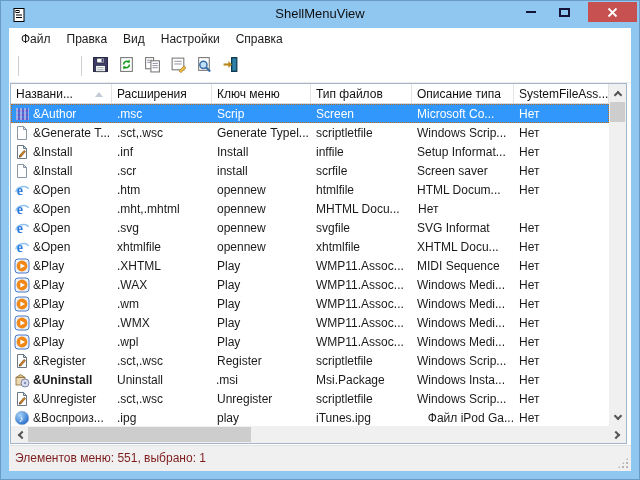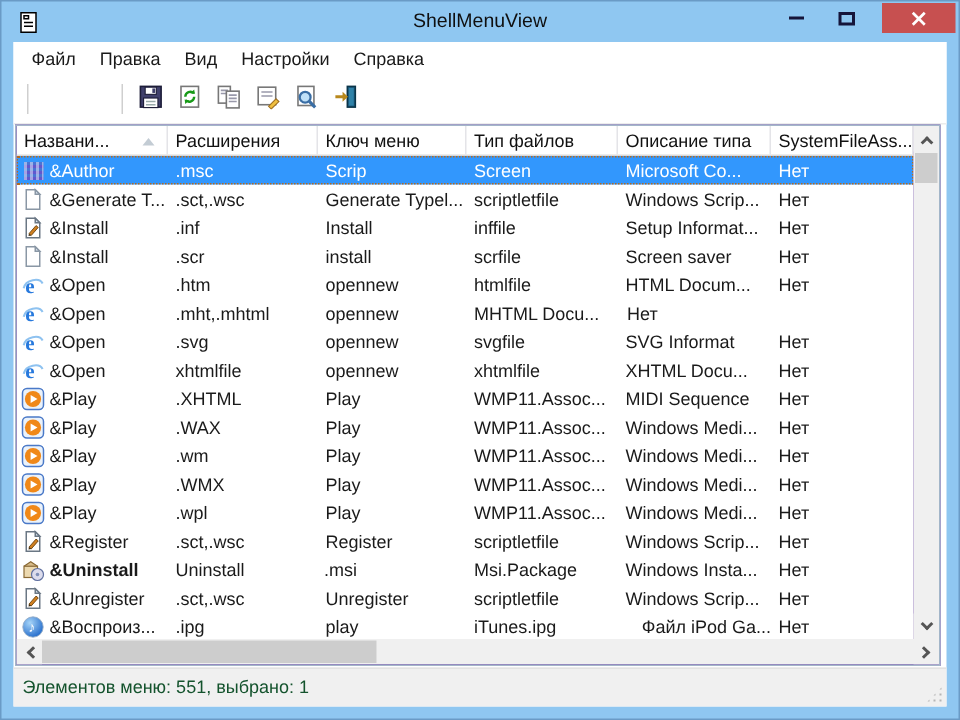--- a/index.html
+++ b/index.html
@@ -53,21 +53,21 @@
   .sb-thumb{background:#cdcdcd;}
   .sb-thumb.v{position:absolute;left:1px;right:1px;top:18px;height:20px;}
   .htrack{flex:1;position:relative;}
   .sb-thumb.h{position:absolute;left:0;top:1px;bottom:1px;width:223px;}
   .chev{display:block;width:6px;height:6px;border-left:2px solid #555;border-top:2px solid #555;}
   .chev.up{transform:translateY(2px) rotate(45deg);}
   .chev.down{transform:translateY(-2px) rotate(225deg);}
   .chev.left{transform:translateX(2px) rotate(-45deg);}
   .chev.right{transform:translateX(-2px) rotate(135deg);}
   
-  .statusbar{height:26px;flex:none;background:#f0f0f0;border-top:1px solid #e2e2e2;position:relative;padding:5px 6px 0 6px;color:#14532d;}
+  .statusbar{height:26px;flex:none;background:#f0f0f0;border-top:1px solid #e2e2e2;position:relative;padding:5px 6px 0 6px;color:#7f1d1d;}
   .grip{position:absolute;right:2px;bottom:2px;width:12px;height:12px;
     background-image:radial-gradient(#b5b5b5 34%,transparent 36%);background-size:4px 4px;
     clip-path:polygon(100% 0,100% 100%,0 100%);}
 </style>
 </head>
 <body>
 
 <div class="window">
 
   <div class="titlebar">

